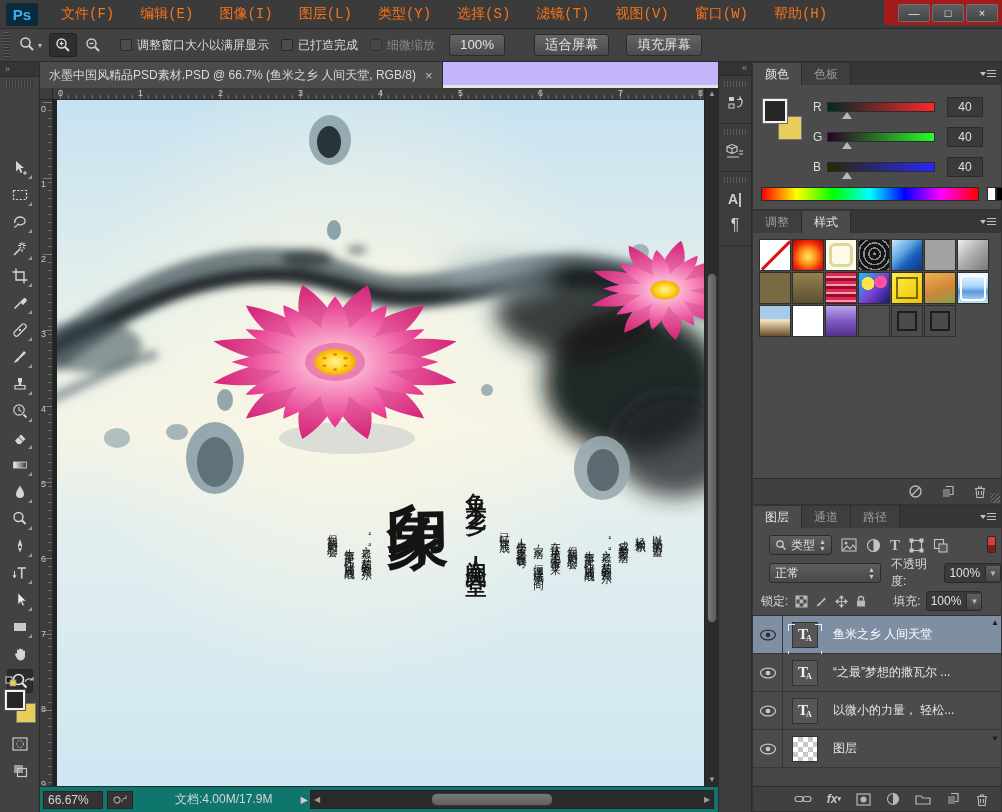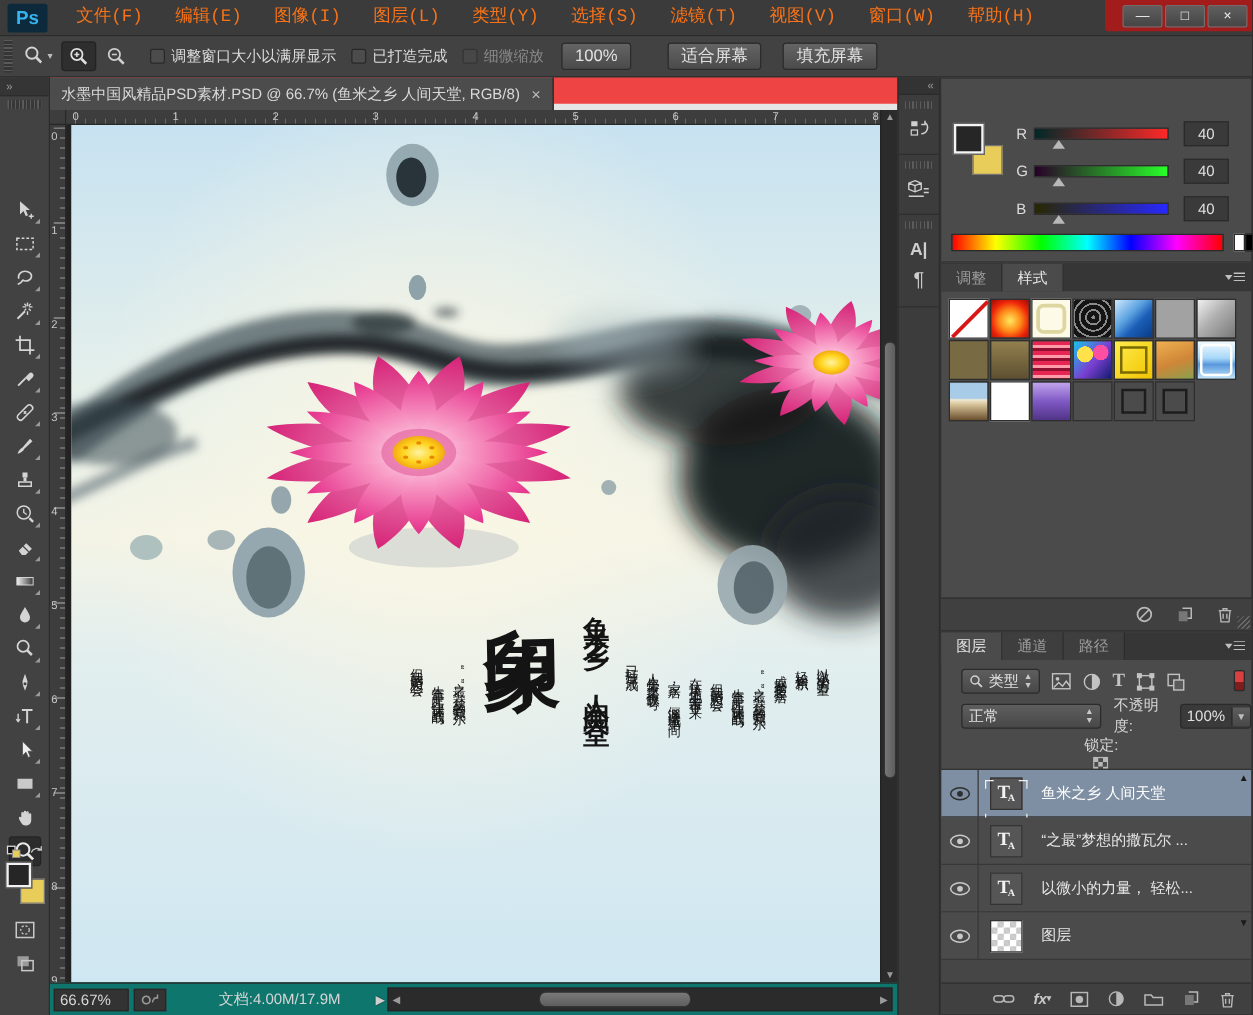--- a/index.html
+++ b/index.html
@@ -18,21 +18,21 @@
   .grip-v{width:7px;height:26px;margin:0 4px 0 3px;background:repeating-linear-gradient(180deg,#5a5a5a 0 1px,#353535 1px 3px);}
   .ob-tool{width:34px;height:26px;display:flex;align-items:center;justify-content:center;gap:2px;}
   .ob-btn{height:22px;margin:0 3px;padding:0 10px;background:linear-gradient(#646464,#4b4b4b);border:1px solid #2b2b2b;border-radius:3px;color:#e2e2e2;line-height:20px;}
   .ob-zoombtn{width:28px;height:24px;margin:0 1px;display:flex;align-items:center;justify-content:center;border-radius:3px;}
   .ob-zoombtn.pressed{background:#2e2e2e;border:1px solid #232323;}
   .cb{width:12px;height:12px;background:#4c4c4c;border:1px solid #282828;border-radius:2px;margin:0 5px 0 12px;}
   .ob-label{color:#dcdcdc;}
   .ob-label.disabled{color:#8a8a8a;}
 
   
-  #tabrow{position:absolute;left:40px;top:62px;width:678px;height:26px;background:#ef4444;border-bottom:5px solid #e5e5e5;display:flex;}
+  #tabrow{position:absolute;left:40px;top:62px;width:678px;height:26px;background:#c4b5fd;border-bottom:3px solid #e5e5e5;display:flex;}
   #doc-tab{height:26px;background:#4c4c4c;border-right:1px solid #262626;display:flex;align-items:center;padding:0 9px;color:#d9d9d9;gap:9px;}
   #doc-tab .x{color:#bbb;font-size:13px;}
 
   
   #toolbar{position:absolute;left:0;top:62px;width:40px;height:750px;background:#424242;border-right:1px solid #2c2c2c;}
   #toolbar .hd{height:15px;background:#353535;color:#9a9a9a;font-size:9px;line-height:14px;padding-left:5px;border-bottom:1px solid #2c2c2c;}
   #toolbar .grip-h{height:7px;margin:3px 6px;background:repeating-linear-gradient(90deg,#5a5a5a 0 1px,#383838 1px 3px);}
   .tool{position:absolute;left:7px;width:26px;height:24px;display:flex;align-items:center;justify-content:center;border-radius:3px;}
   .tool.sel{background:#2c2c2c;border:1px solid #242424;}
   .tool svg{display:block;}
@@ -125,21 +125,21 @@
 
   
   #panel-layers{top:443px;height:307px;}
   .lrow{position:absolute;left:0;width:248px;display:flex;align-items:center;}
   #l-filter{top:26px;height:26px;}
   .combo-sm{height:20px;background:linear-gradient(#5e5e5e,#484848);border:1px solid #2b2b2b;border-radius:3px;display:flex;align-items:center;padding:0 5px;gap:4px;margin-left:16px;color:#e0e0e0;}
   .updown{font-size:7px;line-height:7px;color:#c8c8c8;}
   .fil-ico{margin-left:9px;display:flex;align-items:center;}
   .red-toggle{position:absolute;right:5px;top:4px;width:9px;height:17px;border:1px solid #2a2a2a;background:linear-gradient(#d84040 0 55%,#7e1d1d 55% 100%);border-radius:2px;}
   #l-blend{top:54px;height:26px;}
-  #l-lock{top:82px;height:26px;flex-direction:column;}
+  #l-lock{top:82px;height:26px;}
   .lab{margin-left:8px;color:#d8d8d8;}
   .val-combo{height:20px;background:#3a3a3a;border:1px solid #2a2a2a;border-radius:3px;display:flex;align-items:center;padding:0 4px;gap:5px;margin-left:5px;color:#e0e0e0;}
   .val-combo .dar{font-size:8px;color:#bbb;background:linear-gradient(#5e5e5e,#484848);border-left:1px solid #2a2a2a;margin:-1px -4px -1px 0;padding:3px 3px;}
   .lock-ico{margin-left:7px;color:#c4c4c4;display:flex;align-items:center;}
   #layerlist{position:absolute;left:0;top:109px;width:248px;height:172px;overflow:hidden;background:#464646;border-top:1px solid #333;}
   .layer{position:relative;width:248px;height:38px;border-bottom:1px solid #383838;display:flex;align-items:center;background:#4b4b4b;}
   .layer.sel{background:#7e8fa3;}
   .eyecell{width:30px;height:38px;border-right:1px solid #383838;display:flex;align-items:center;justify-content:center;}
   .thumbcell{width:44px;display:flex;align-items:center;justify-content:center;position:relative;}
   .thumb{width:26px;height:26px;background:#565656;border:1px solid #333;display:flex;align-items:center;justify-content:center;}
@@ -595,20 +595,25 @@
     <div class="dock-group">
       <div class="dock-grip"></div>
       <div class="dock-ico" style="font-weight:bold;">A|</div>
       <div class="dock-ico" style="font-size:16px;">¶</div>
     </div>
   </div>
 
   <div id="rightcol">
 
     <div class="panel" id="panel-color">
+      <div class="ptabs">
+        <div class="ptab active">颜色</div>
+        <div class="ptab">色板</div>
+        <div class="pmenu"></div>
+      </div>
       <div class="fgbg2">
         <div class="bg2"></div>
         <div class="fg2"></div>
       </div>
       <div class="ch-row" id="sl-r" style="top:34px;">
         <span class="ch-label">R</span>
         <span class="ch-slider">
             <span class="ch-thumb"></span>
           </span>
         <span class="ch-val">40</span>

